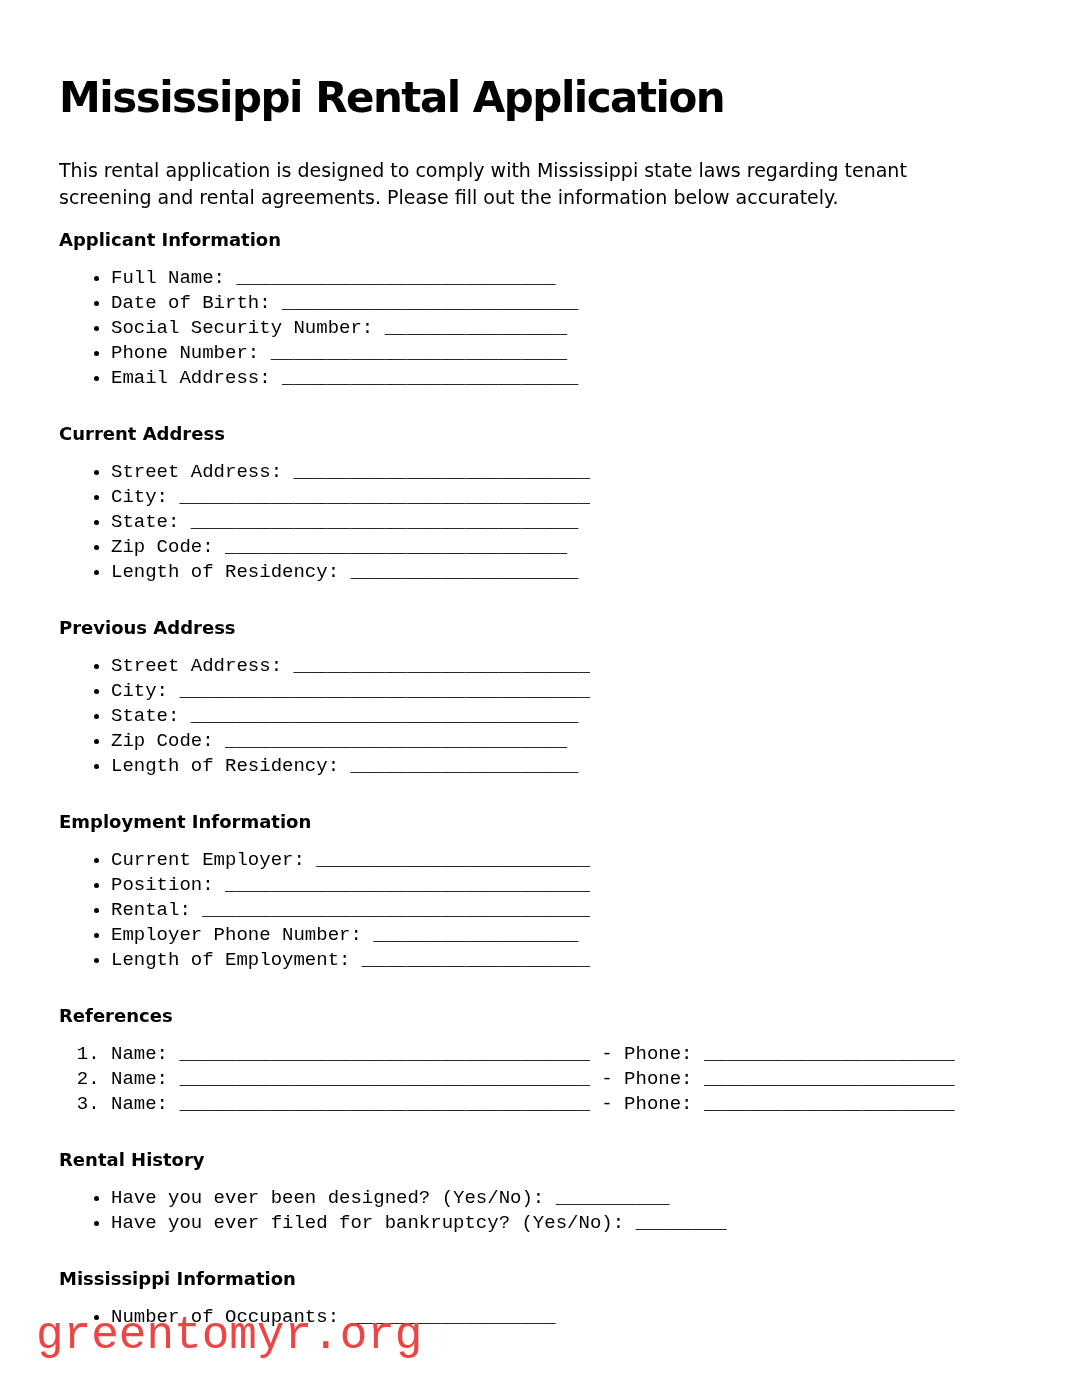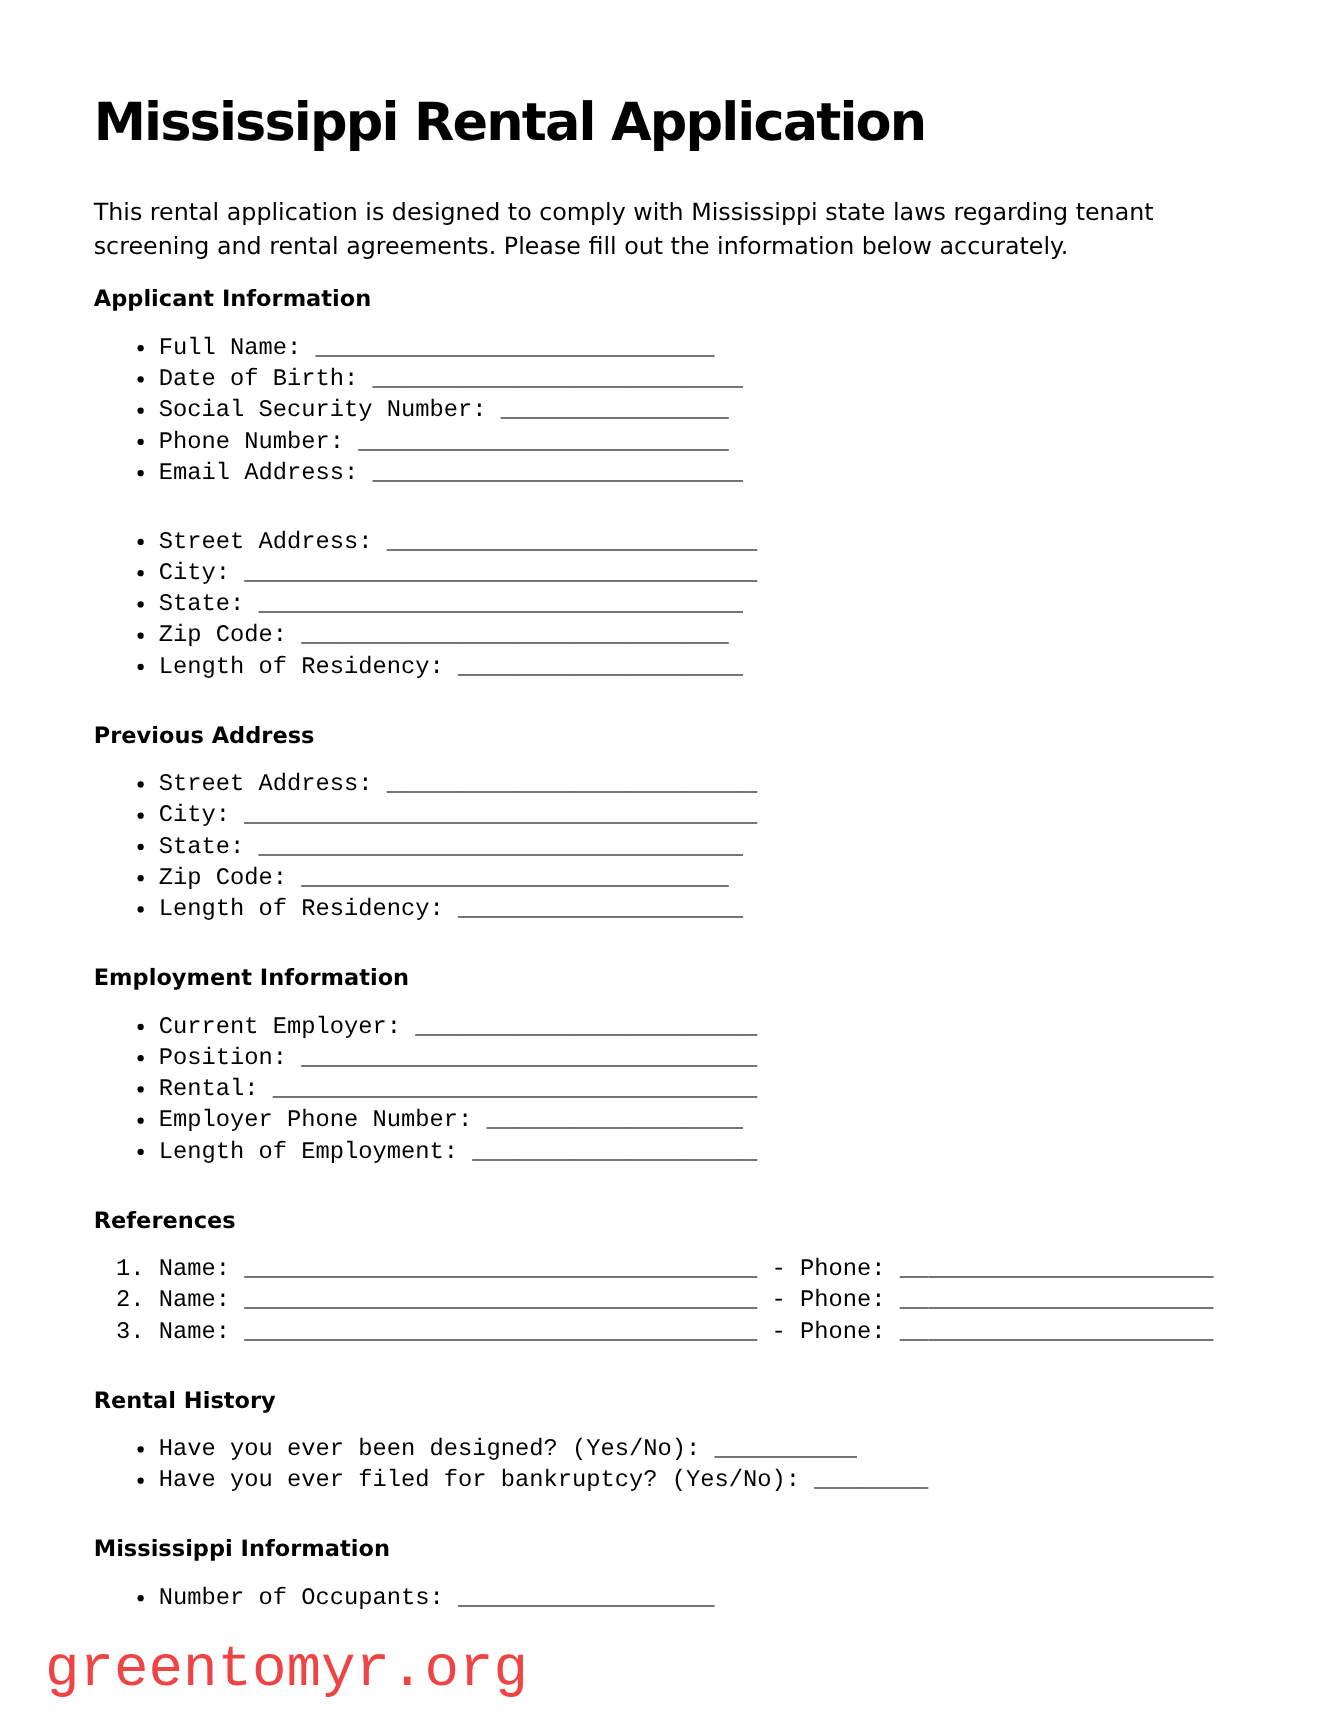--- a/index.html
+++ b/index.html
@@ -7,22 +7,21 @@
   body {
     width: 1073px;
     height: 1388px;
     background: #ffffff;
     color: #000000;
     font-family: "DejaVu Sans", "Liberation Sans", sans-serif;
     position: relative;
     overflow: hidden;
   }
   .page {
-    padding: 74px 60px 0 31px;
-    margin-left: 44px;
+    padding: 74px 60px 0 59px;
   }
   h1.doc-title {
     font-size: 42px;
     line-height: 47px;
     font-weight: bold;
     letter-spacing: -1.5px;
     margin: 0 0 36px 0;
   }
   p.intro {
     font-size: 19px;
@@ -73,20 +72,21 @@
     <ul class="field-list">
       <li>Full Name: ____________________________</li>
       <li>Date of Birth: __________________________</li>
       <li>Social Security Number: ________________</li>
       <li>Phone Number: __________________________</li>
       <li>Email Address: __________________________</li>
     </ul>
   </section>
 
   <section>
+    <h2 class="section-heading">Current Address</h2>
     <ul class="field-list">
       <li>Street Address: __________________________</li>
       <li>City: ____________________________________</li>
       <li>State: __________________________________</li>
       <li>Zip Code: ______________________________</li>
       <li>Length of Residency: ____________________</li>
     </ul>
   </section>
 
   <section>

